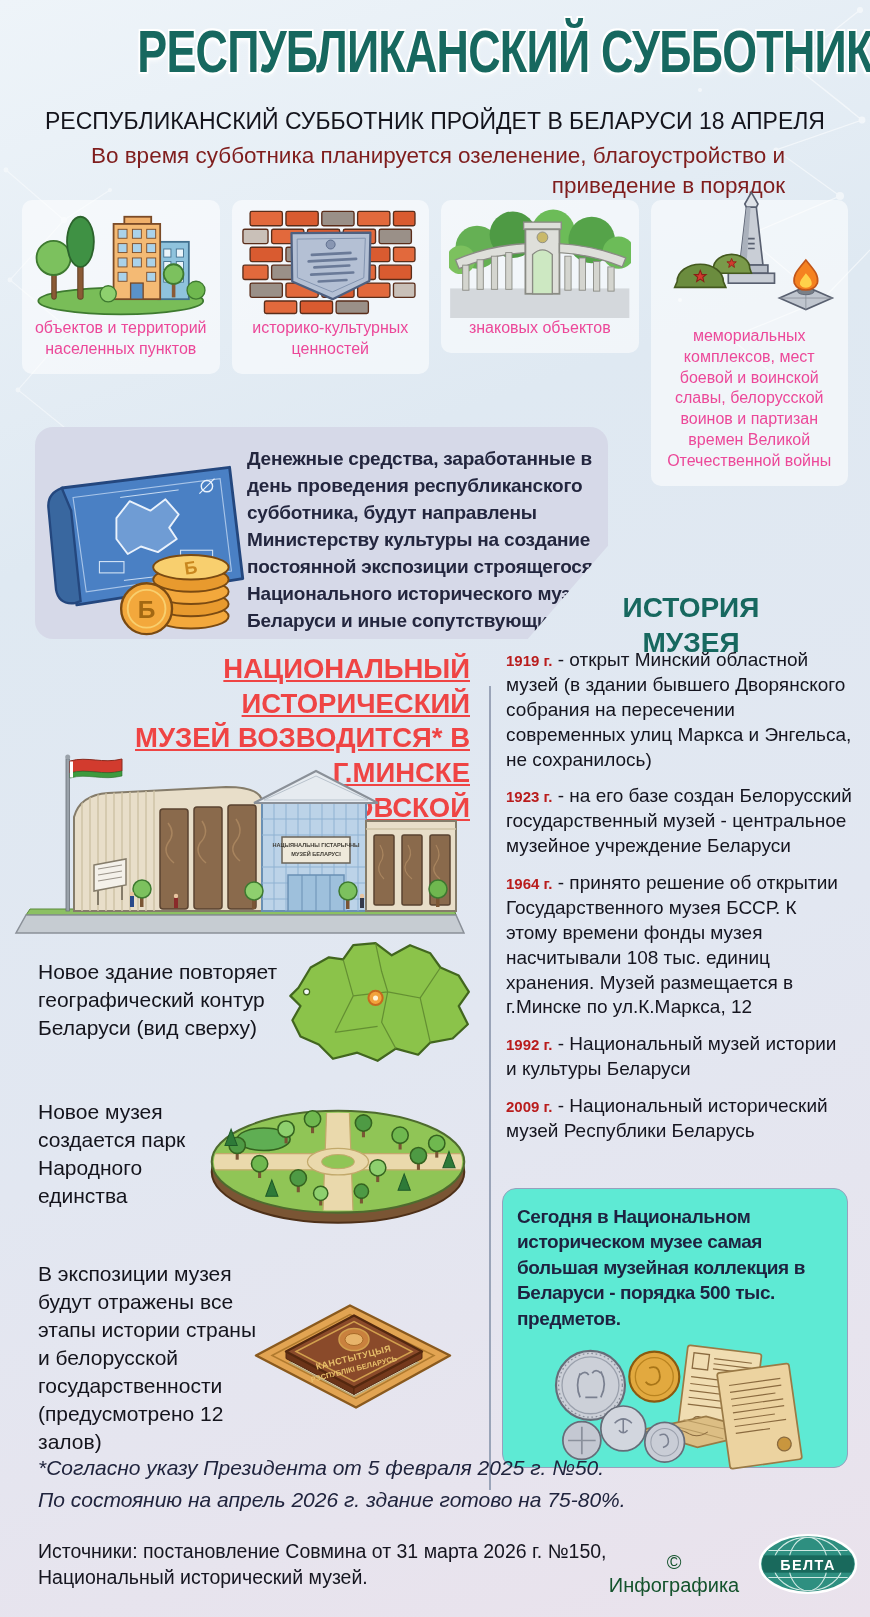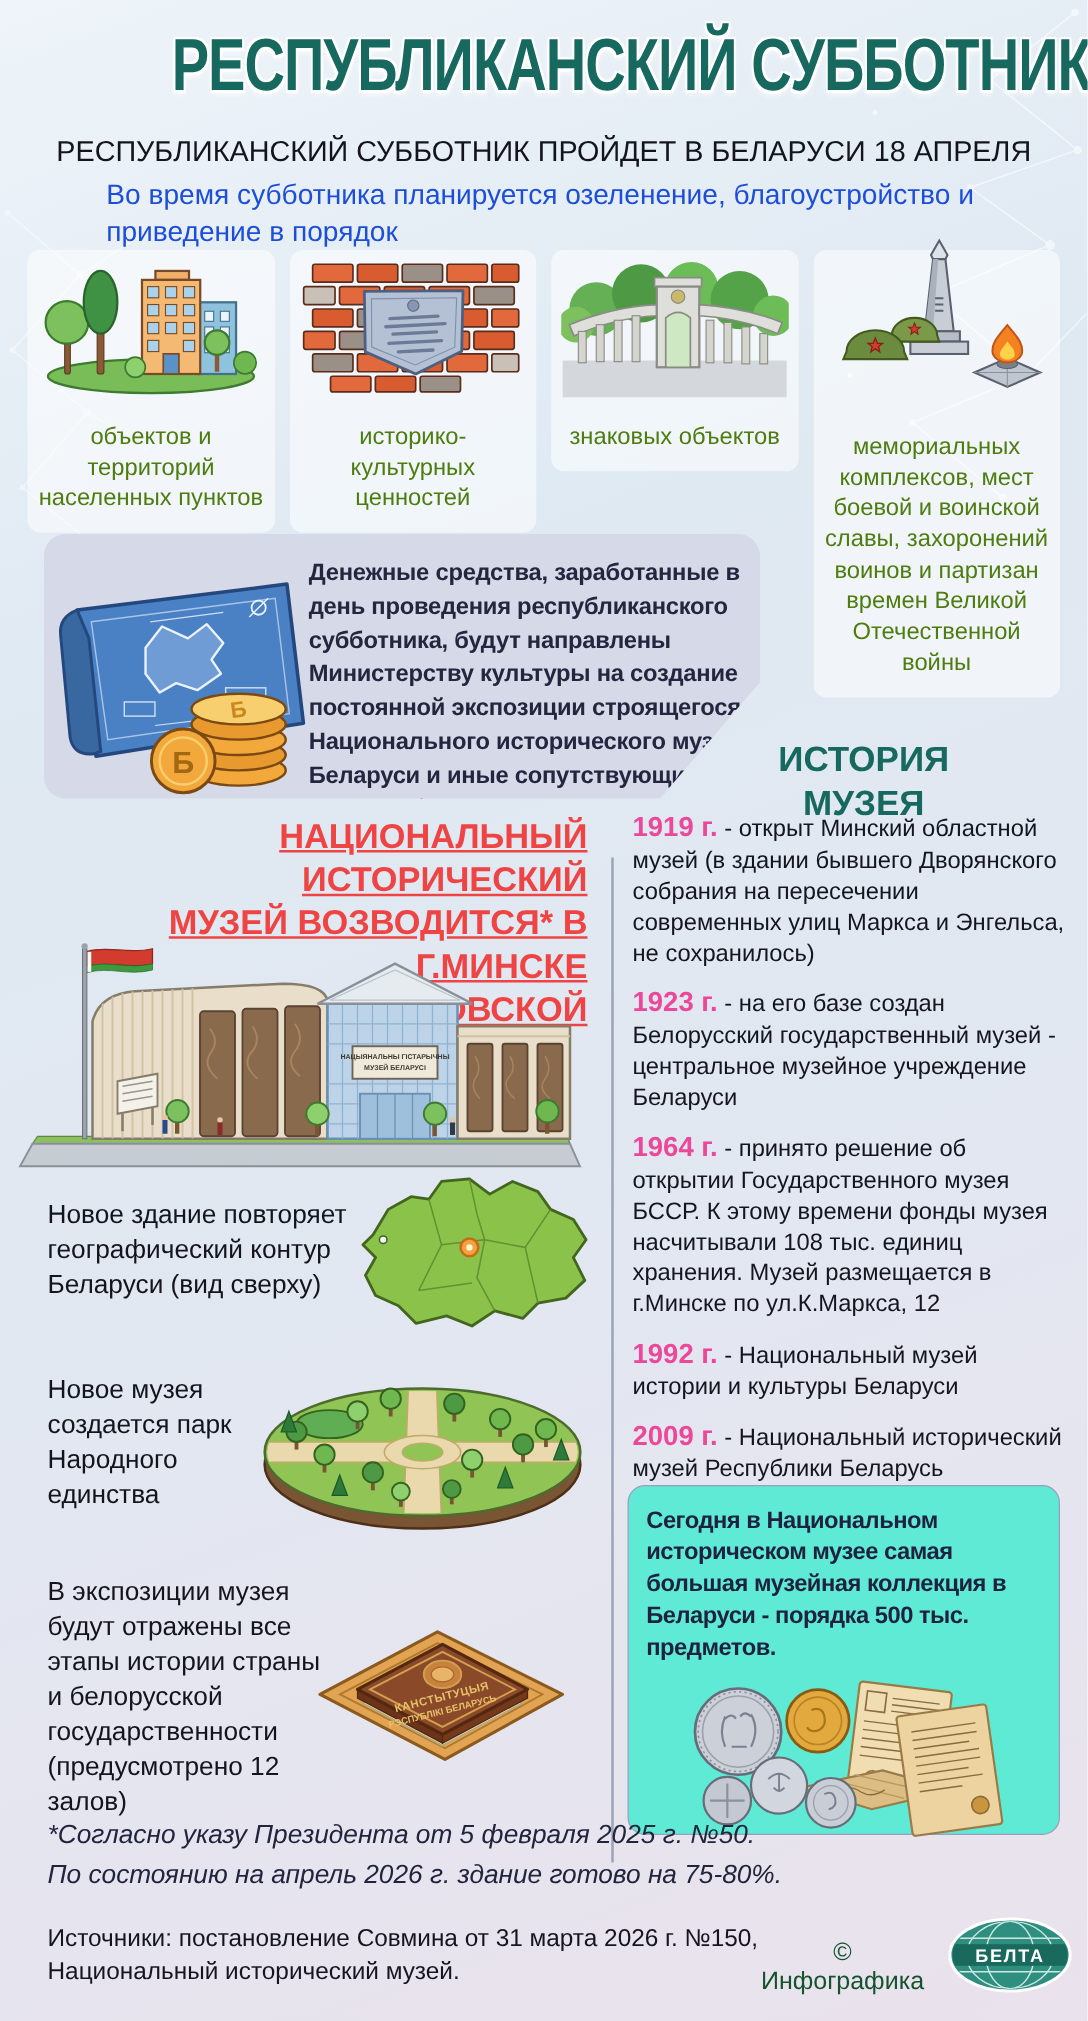--- a/index.html
+++ b/index.html
@@ -15,28 +15,28 @@
   .decor-l{left:0;top:150px;width:130px;height:300px;opacity:.45;}
 
   .title{position:absolute;top:18px;left:0;width:870px;text-align:center;}
   .title span{
     display:inline-block;transform:scaleX(.76);transform-origin:center;
     font-size:59px;font-weight:bold;letter-spacing:-1px;color:#17685f;white-space:nowrap;
     text-shadow:-2px -2px 0 #fff,2px -2px 0 #fff,-2px 2px 0 #fff,2px 2px 0 #fff,0 3px 6px rgba(255,255,255,.9);
   }
   .subtitle{position:absolute;top:108px;left:0;width:870px;text-align:center;
     font-size:23px;font-weight:normal;color:#14141c;}
-  .intro{position:absolute;top:141px;left:85px;width:700px;text-align:left;
-    font-size:22.5px;line-height:1.32;color:#1d4ed8;}
+  .intro{position:absolute;top:141px;left:85px;width:700px;text-align:right;
+    font-size:22.5px;line-height:1.32;color:#7f1d1d;}
 
   .cards{position:absolute;top:200px;left:22px;width:826px;display:flex;gap:12px;align-items:flex-start;}
   .card{flex:1 1 0;background:rgba(255,255,255,.55);border-radius:10px;padding:6px 8px 14px;text-align:center;}
   .card .ill{width:100%;height:112px;}
   .card.tall .ill{height:150px;margin-top:-30px;}
-  .card .cap{margin-top:20px;font-size:19px;line-height:1.3;color:#4d7c0f;}
+  .card .cap{margin-top:0;font-size:16px;line-height:1.3;color:#ec4899;}
 
   .funds-box{position:absolute;top:427px;left:35px;width:573px;height:212px;background:#d6d9e8;
     border-radius:18px;clip-path:polygon(0 0,100% 0,100% 56%,86% 100%,0 100%);}
   .funds-box .ill{position:absolute;left:2px;bottom:2px;width:222px;height:198px;}
   .funds-box .txt{position:absolute;left:212px;top:19px;width:348px;
     font-size:19px;font-weight:bold;line-height:1.42;color:#23263e;letter-spacing:-.2px;}
 
   .history-heading{position:absolute;top:590px;left:556px;width:270px;text-align:center;
     font-size:28px;font-weight:bold;color:#17685f;line-height:1.25;white-space:pre-line;}
   .museum-heading{position:absolute;top:652px;left:18px;width:452px;text-align:right;
@@ -48,21 +48,21 @@
   .map-ill{position:absolute;top:933px;left:268px;width:208px;height:142px;}
   .fact-2-text{top:1098px;left:38px;width:190px;}
   .park-ill{position:absolute;top:1066px;left:200px;width:276px;height:168px;}
   .fact-3-text{top:1260px;left:38px;width:235px;}
   .book-ill{position:absolute;top:1258px;left:238px;width:230px;height:168px;}
 
   .divider{position:absolute;left:489px;top:686px;width:2px;height:804px;background:#9aa4b8;}
 
   .timeline{position:absolute;left:506px;top:648px;width:346px;}
   .tl-entry{margin:0 0 12px;font-size:19px;line-height:1.31;color:#15151f;}
-  .tl-entry b{font-size:22px;color:#ec4899;}
+  .tl-entry b{font-size:15px;color:#b91c1c;}
 
   .today-box{position:absolute;left:502px;top:1188px;width:346px;height:280px;box-sizing:border-box;
     background:#5eead4;border:1.5px solid #97a0bd;border-radius:14px;padding:15px 14px 0;}
   .today-box .txt{font-size:19px;font-weight:bold;line-height:1.34;color:#1e2240;letter-spacing:-.4px;}
   .today-box .ill{margin:6px auto 0;width:304px;height:138px;}
 
   .footnote{position:absolute;left:38px;top:1452px;font-size:21px;font-style:italic;
     line-height:1.5;color:#20243d;}
   .sources{position:absolute;left:38px;top:1538px;font-size:19.5px;line-height:1.35;color:#15151f;}
   .credit{position:absolute;left:600px;top:1551px;width:148px;text-align:center;font-size:20px;color:#14532d;}
@@ -237,21 +237,21 @@
         <path d="M66,96 a22,17 0 0 1 44,0 l2,6 h-48 z" fill="#7a9a4a" stroke="#44591f" stroke-width="2"></path>
         <polygon transform="translate(88,90)" points="0,-6 1.7,-1.9 5.7,-1.9 2.5,0.7 3.5,4.9 0,2.4 -3.5,4.9 -2.5,0.7 -5.7,-1.9 -1.7,-1.9" fill="#d23b2e" stroke="#8a1f16"></polygon>
         <path d="M22,112 a28,21 0 0 1 56,0 l3,7 h-62 z" fill="#6b8c3e" stroke="#44591f" stroke-width="2"></path>
         <polygon transform="translate(50,106) scale(1.25)" points="0,-6 1.7,-1.9 5.7,-1.9 2.5,0.7 3.5,4.9 0,2.4 -3.5,4.9 -2.5,0.7 -5.7,-1.9 -1.7,-1.9" fill="#d23b2e" stroke="#8a1f16"></polygon>
         <polygon points="146,132 178,118 210,132 178,146" fill="#c0c6cf" stroke="#596070" stroke-width="2"></polygon>
         <path d="M146,132 L178,132 M178,118 L178,146 M210,132 L178,132" stroke="#8a909a" stroke-width="1"></path>
         <ellipse cx="178" cy="124" rx="10" ry="4" fill="#7a8088" stroke="#596070"></ellipse>
         <path d="M178,86 c10,12 16,18 14,28 a15,13 0 0 1 -28,0 c-2,-10 4,-16 14,-28 z" fill="#f58220" stroke="#c2561a" stroke-width="2"></path>
         <path d="M178,102 c5,6 8,9 7,14 a8,7 0 0 1 -14,0 c-1,-5 3,-8 7,-14 z" fill="#ffd24a"></path>
       </svg>
-      <div class="cap">мемориальных комплексов, мест боевой и воинской славы, захоронений воинов и партизан времен Великой Отечественной войны</div>
+      <div class="cap">мемориальных комплексов, мест боевой и воинской славы, белорусской воинов и партизан времен Великой Отечественной войны</div>
     </div>
   </div>
 
   <div class="funds-box">
     <svg class="ill" viewBox="0 0 235 210">
       <polygon points="26,52 204,30 218,148 42,176" fill="#4a80c4" stroke="#24477e" stroke-width="3" stroke-linejoin="round"></polygon>
       <polygon points="38,62 194,42 206,140 52,162" fill="none" stroke="#a8c4e8" stroke-width="1.2"></polygon>
       <path d="M26,52 q-16,6 -14,22 l8,86 q3,16 20,14 l6,-2 -10,-96 z" fill="#39679f" stroke="#24477e" stroke-width="2.5"></path>
       <path d="M84,84 l14,-18 22,10 16,-12 14,16 -10,14 8,12 -20,14 -18,-6 -14,8 -12,-16 z" fill="#6f9cd4" stroke="#eaf2fc" stroke-width="2" stroke-linejoin="round"></path>
       <path d="M88,62 L150,54 M92,150 L160,142" stroke="#cfe0f4" stroke-width="1"></path>

